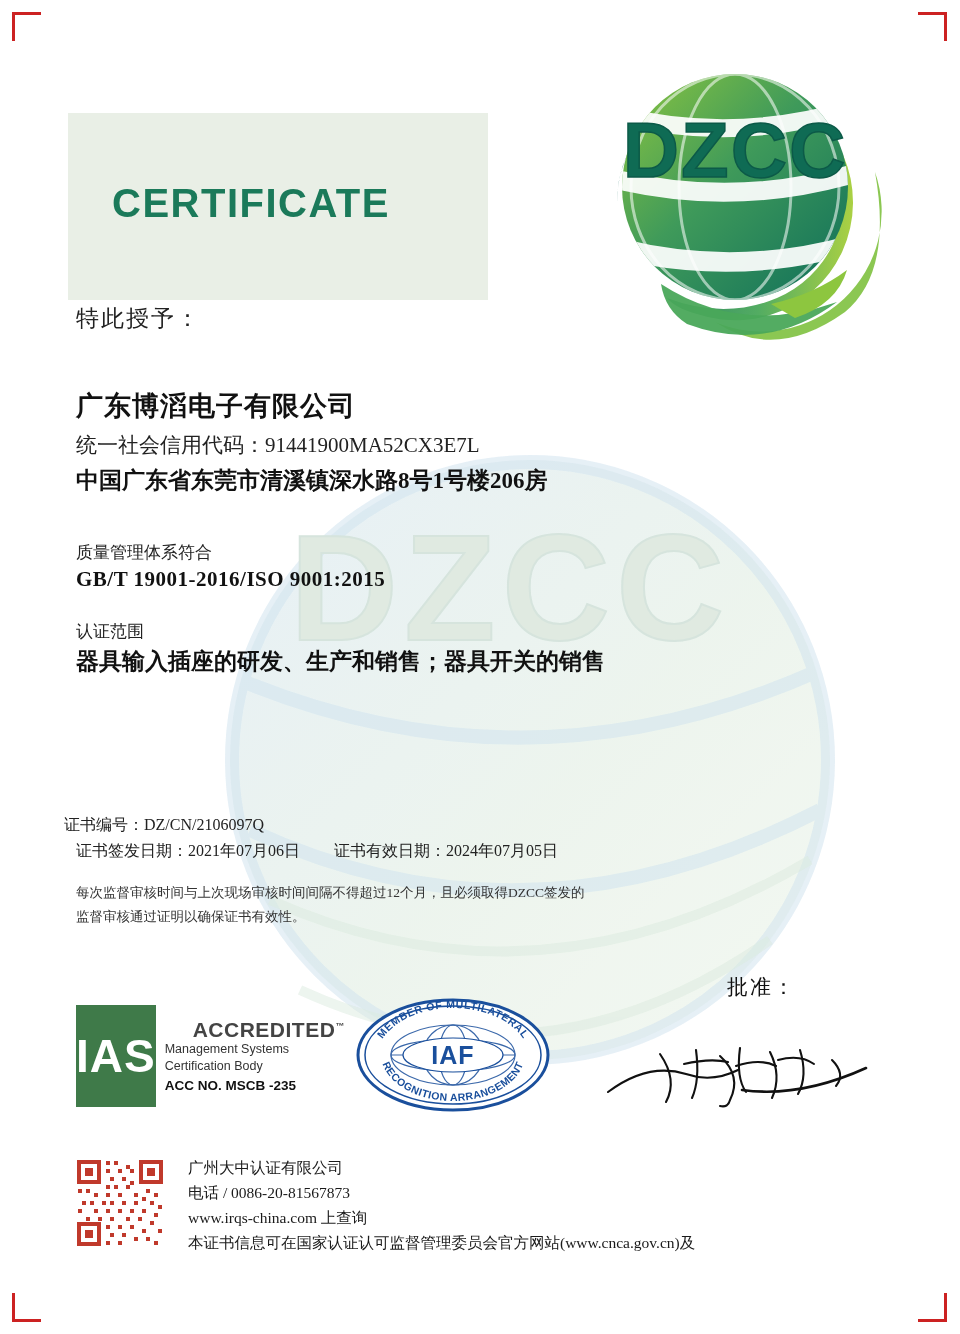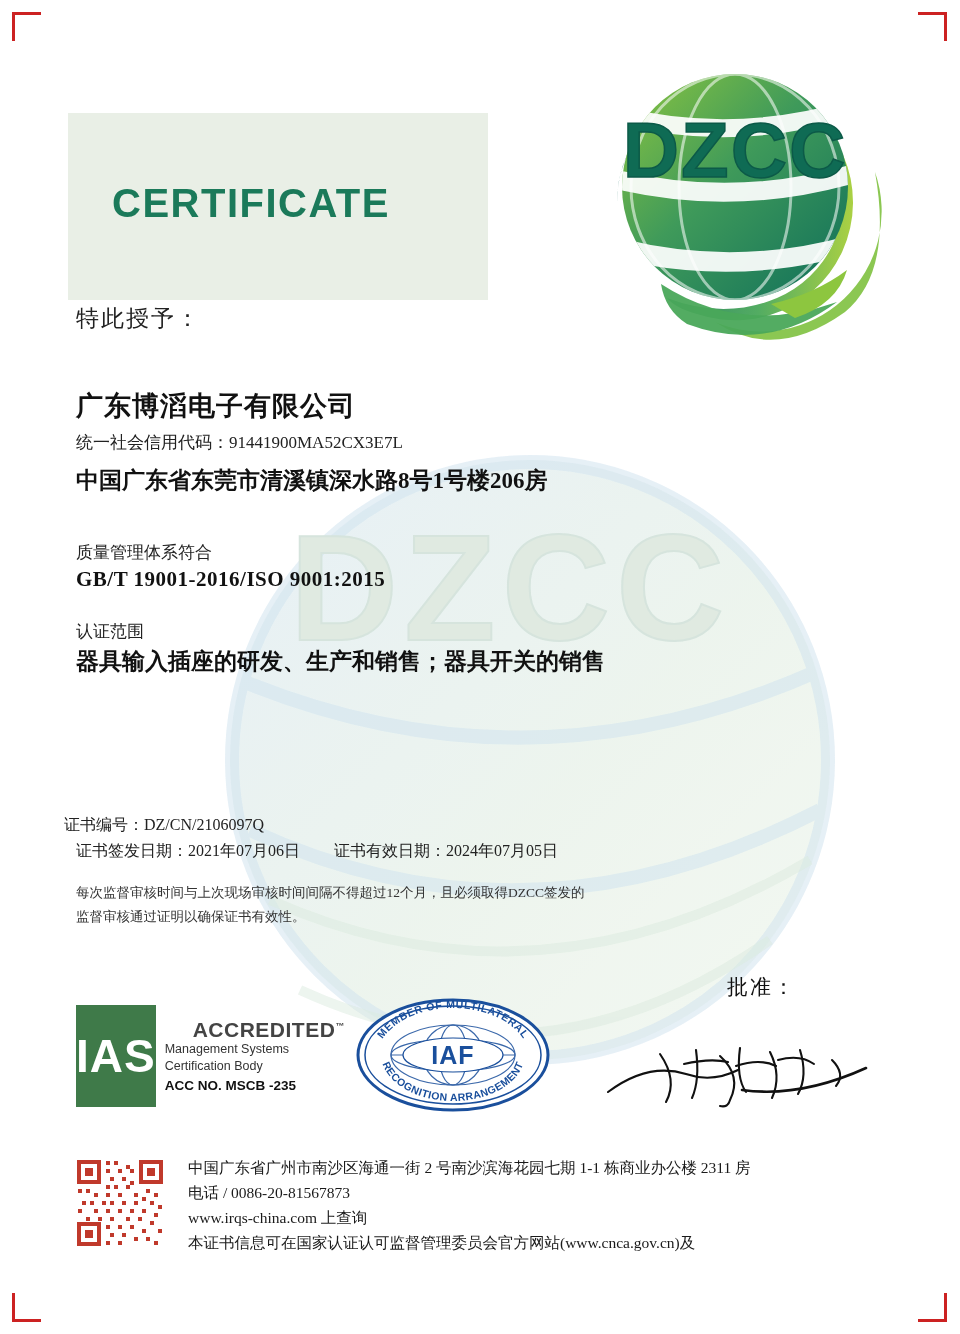--- a/index.html
+++ b/index.html
@@ -80,21 +80,21 @@
     left: 76px;
     top: 388px;
     font-size: 27px;
     font-weight: bold;
     letter-spacing: 1px;
     color: #111;
   }
   .credit-code {
     left: 76px;
     top: 431px;
-    font-size: 17px;
+    font-size: 21px;
     color: #222;
   }
   .address {
     left: 76px;
     top: 465px;
     font-size: 23px;
     font-weight: bold;
     color: #111;
   }
   .qms-label {
@@ -466,19 +466,19 @@
       <rect x="48" y="76" width="4" height="4"></rect>
         <rect x="60" y="80" width="4" height="4"></rect>
         <rect x="72" y="80" width="4" height="4"></rect>
       <rect x="32" y="84" width="4" height="4"></rect>
         <rect x="44" y="84" width="4" height="4"></rect>
         <rect x="80" y="84" width="4" height="4"></rect>
     </g>
   </svg>
 
   <div class="footer">
-    <div>中国广东省广州市南沙区海通一街 2 号南沙滨海花园七期 1-1 栋商业办公楼 2311 房</div>
+    <div>广州大中认证有限公司</div>
     <div>电话 / 0086-20-81567873</div>
     <div>www.irqs-china.com 上查询</div>
     <div>本证书信息可在国家认证认可监督管理委员会官方网站(www.cnca.gov.cn)及</div>
   </div>
 
 </div>
 
 </body></html>

